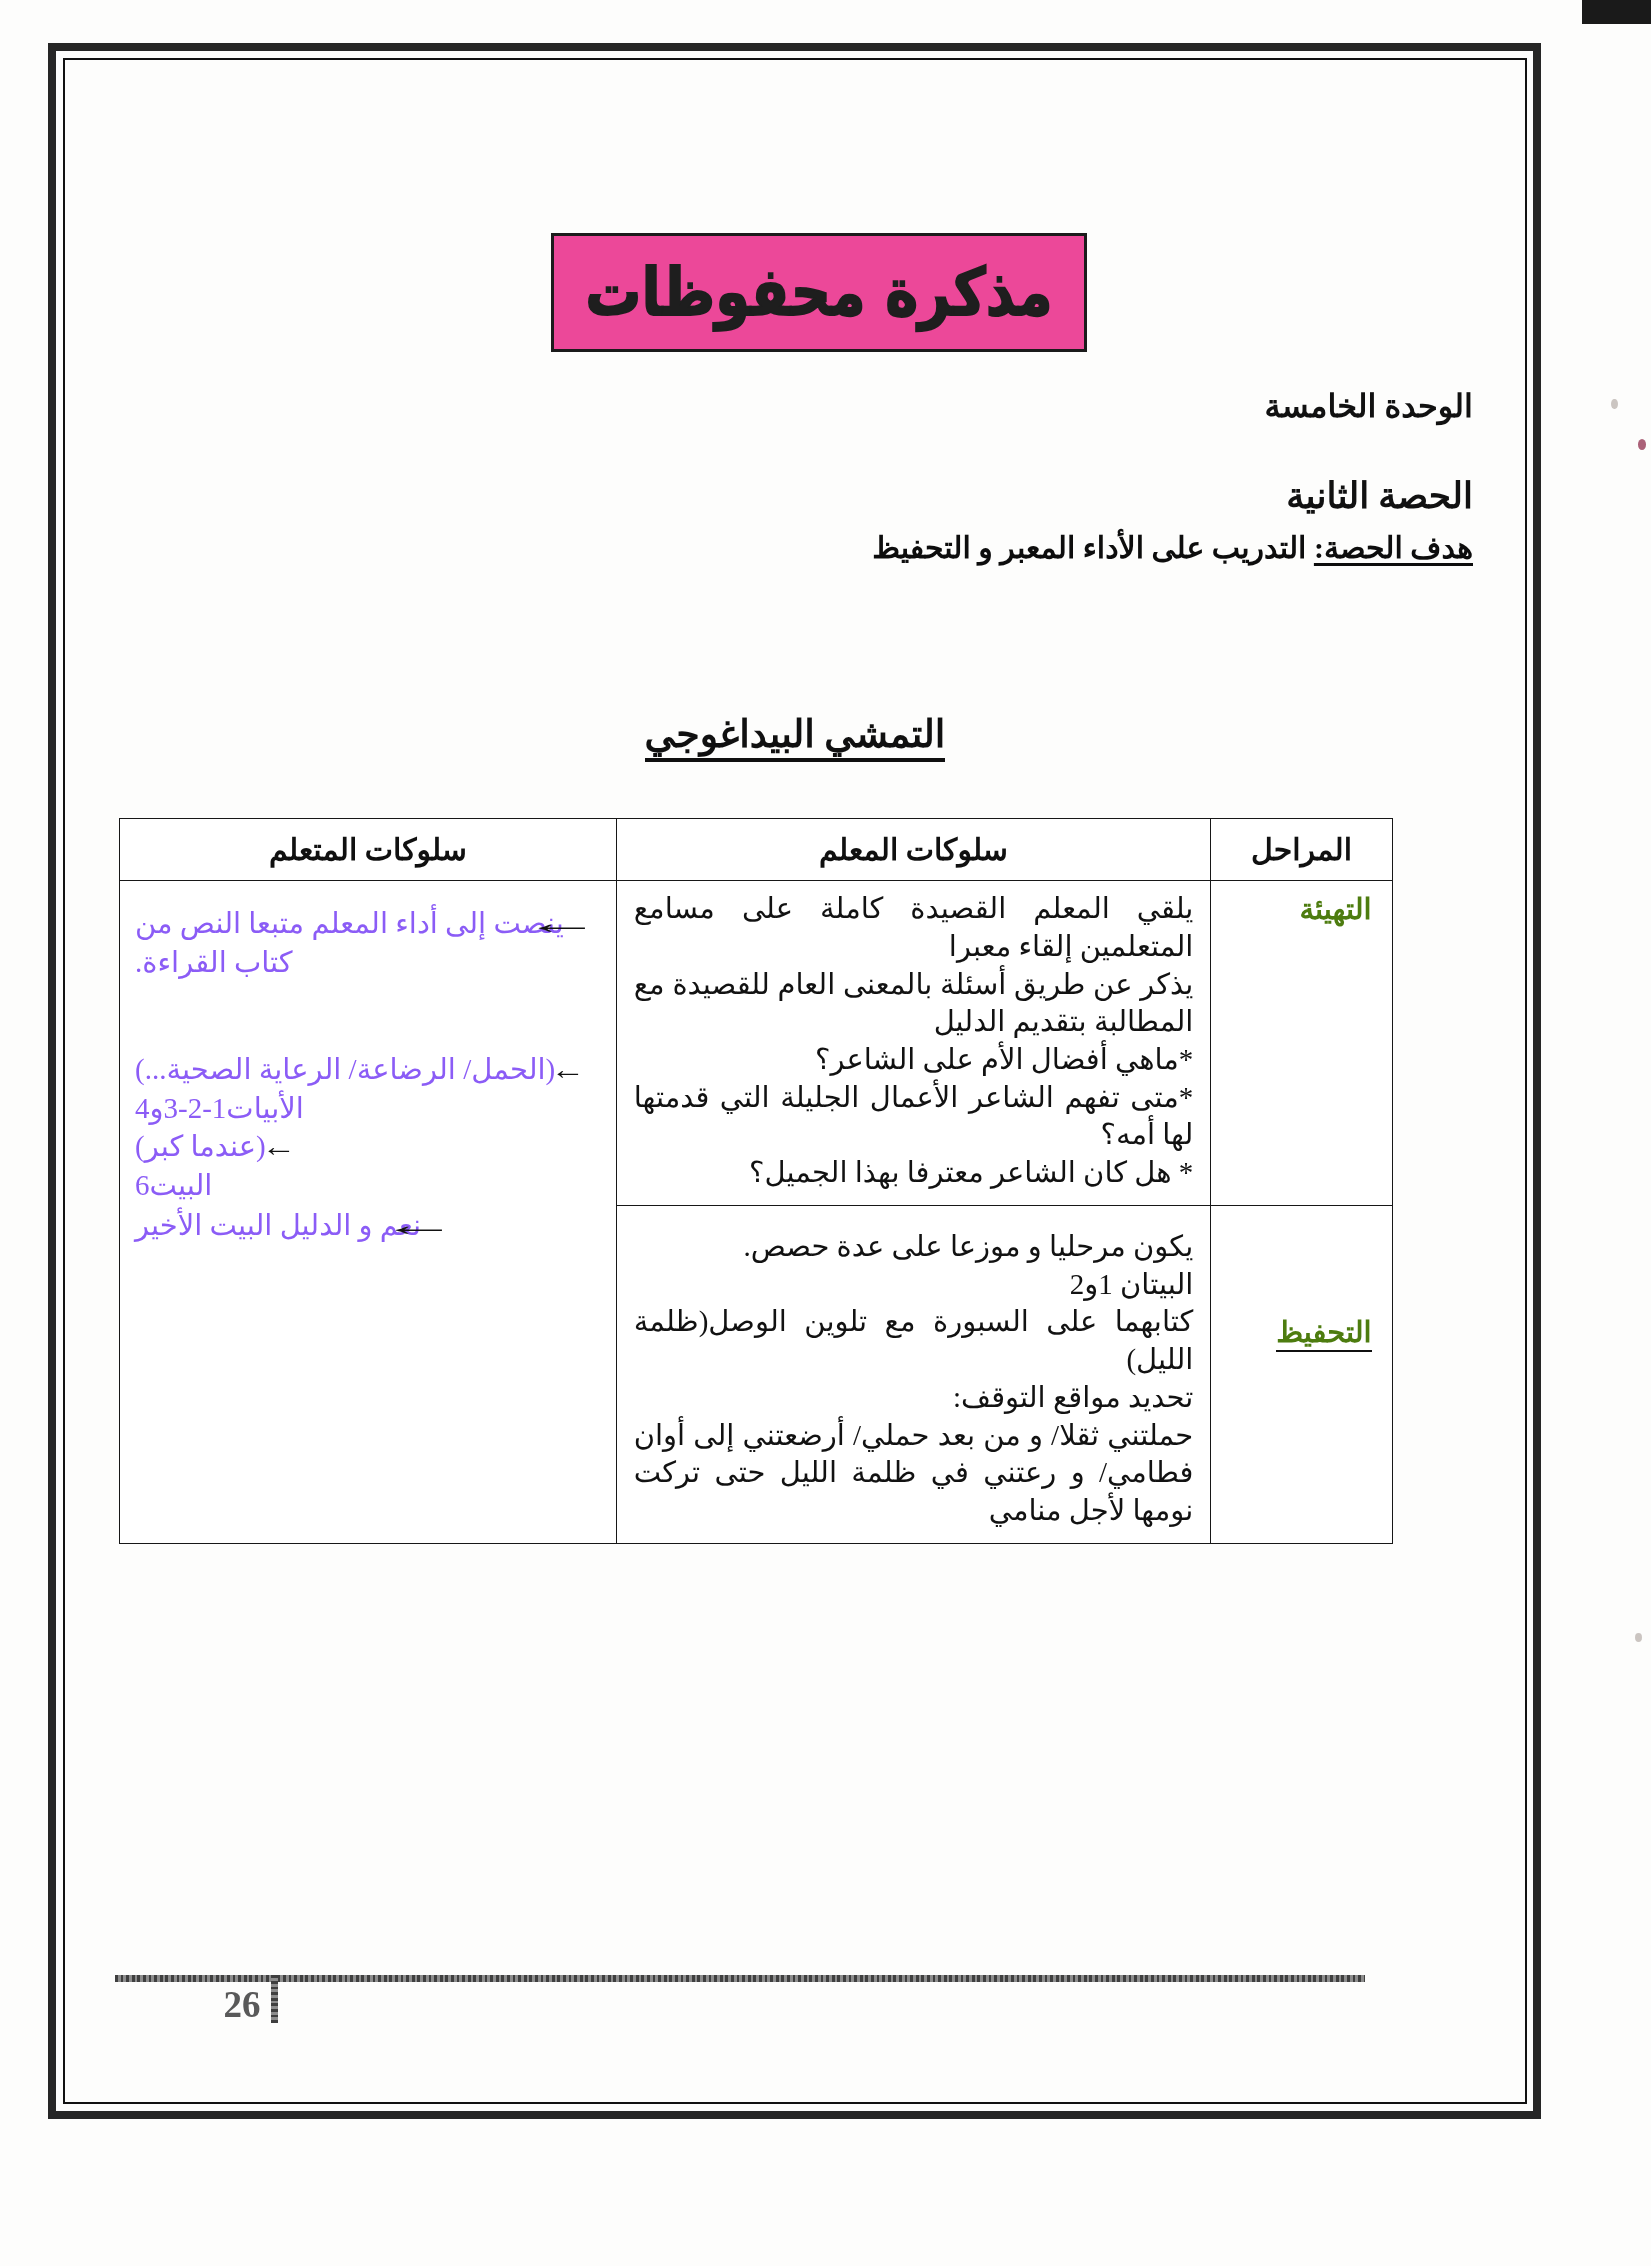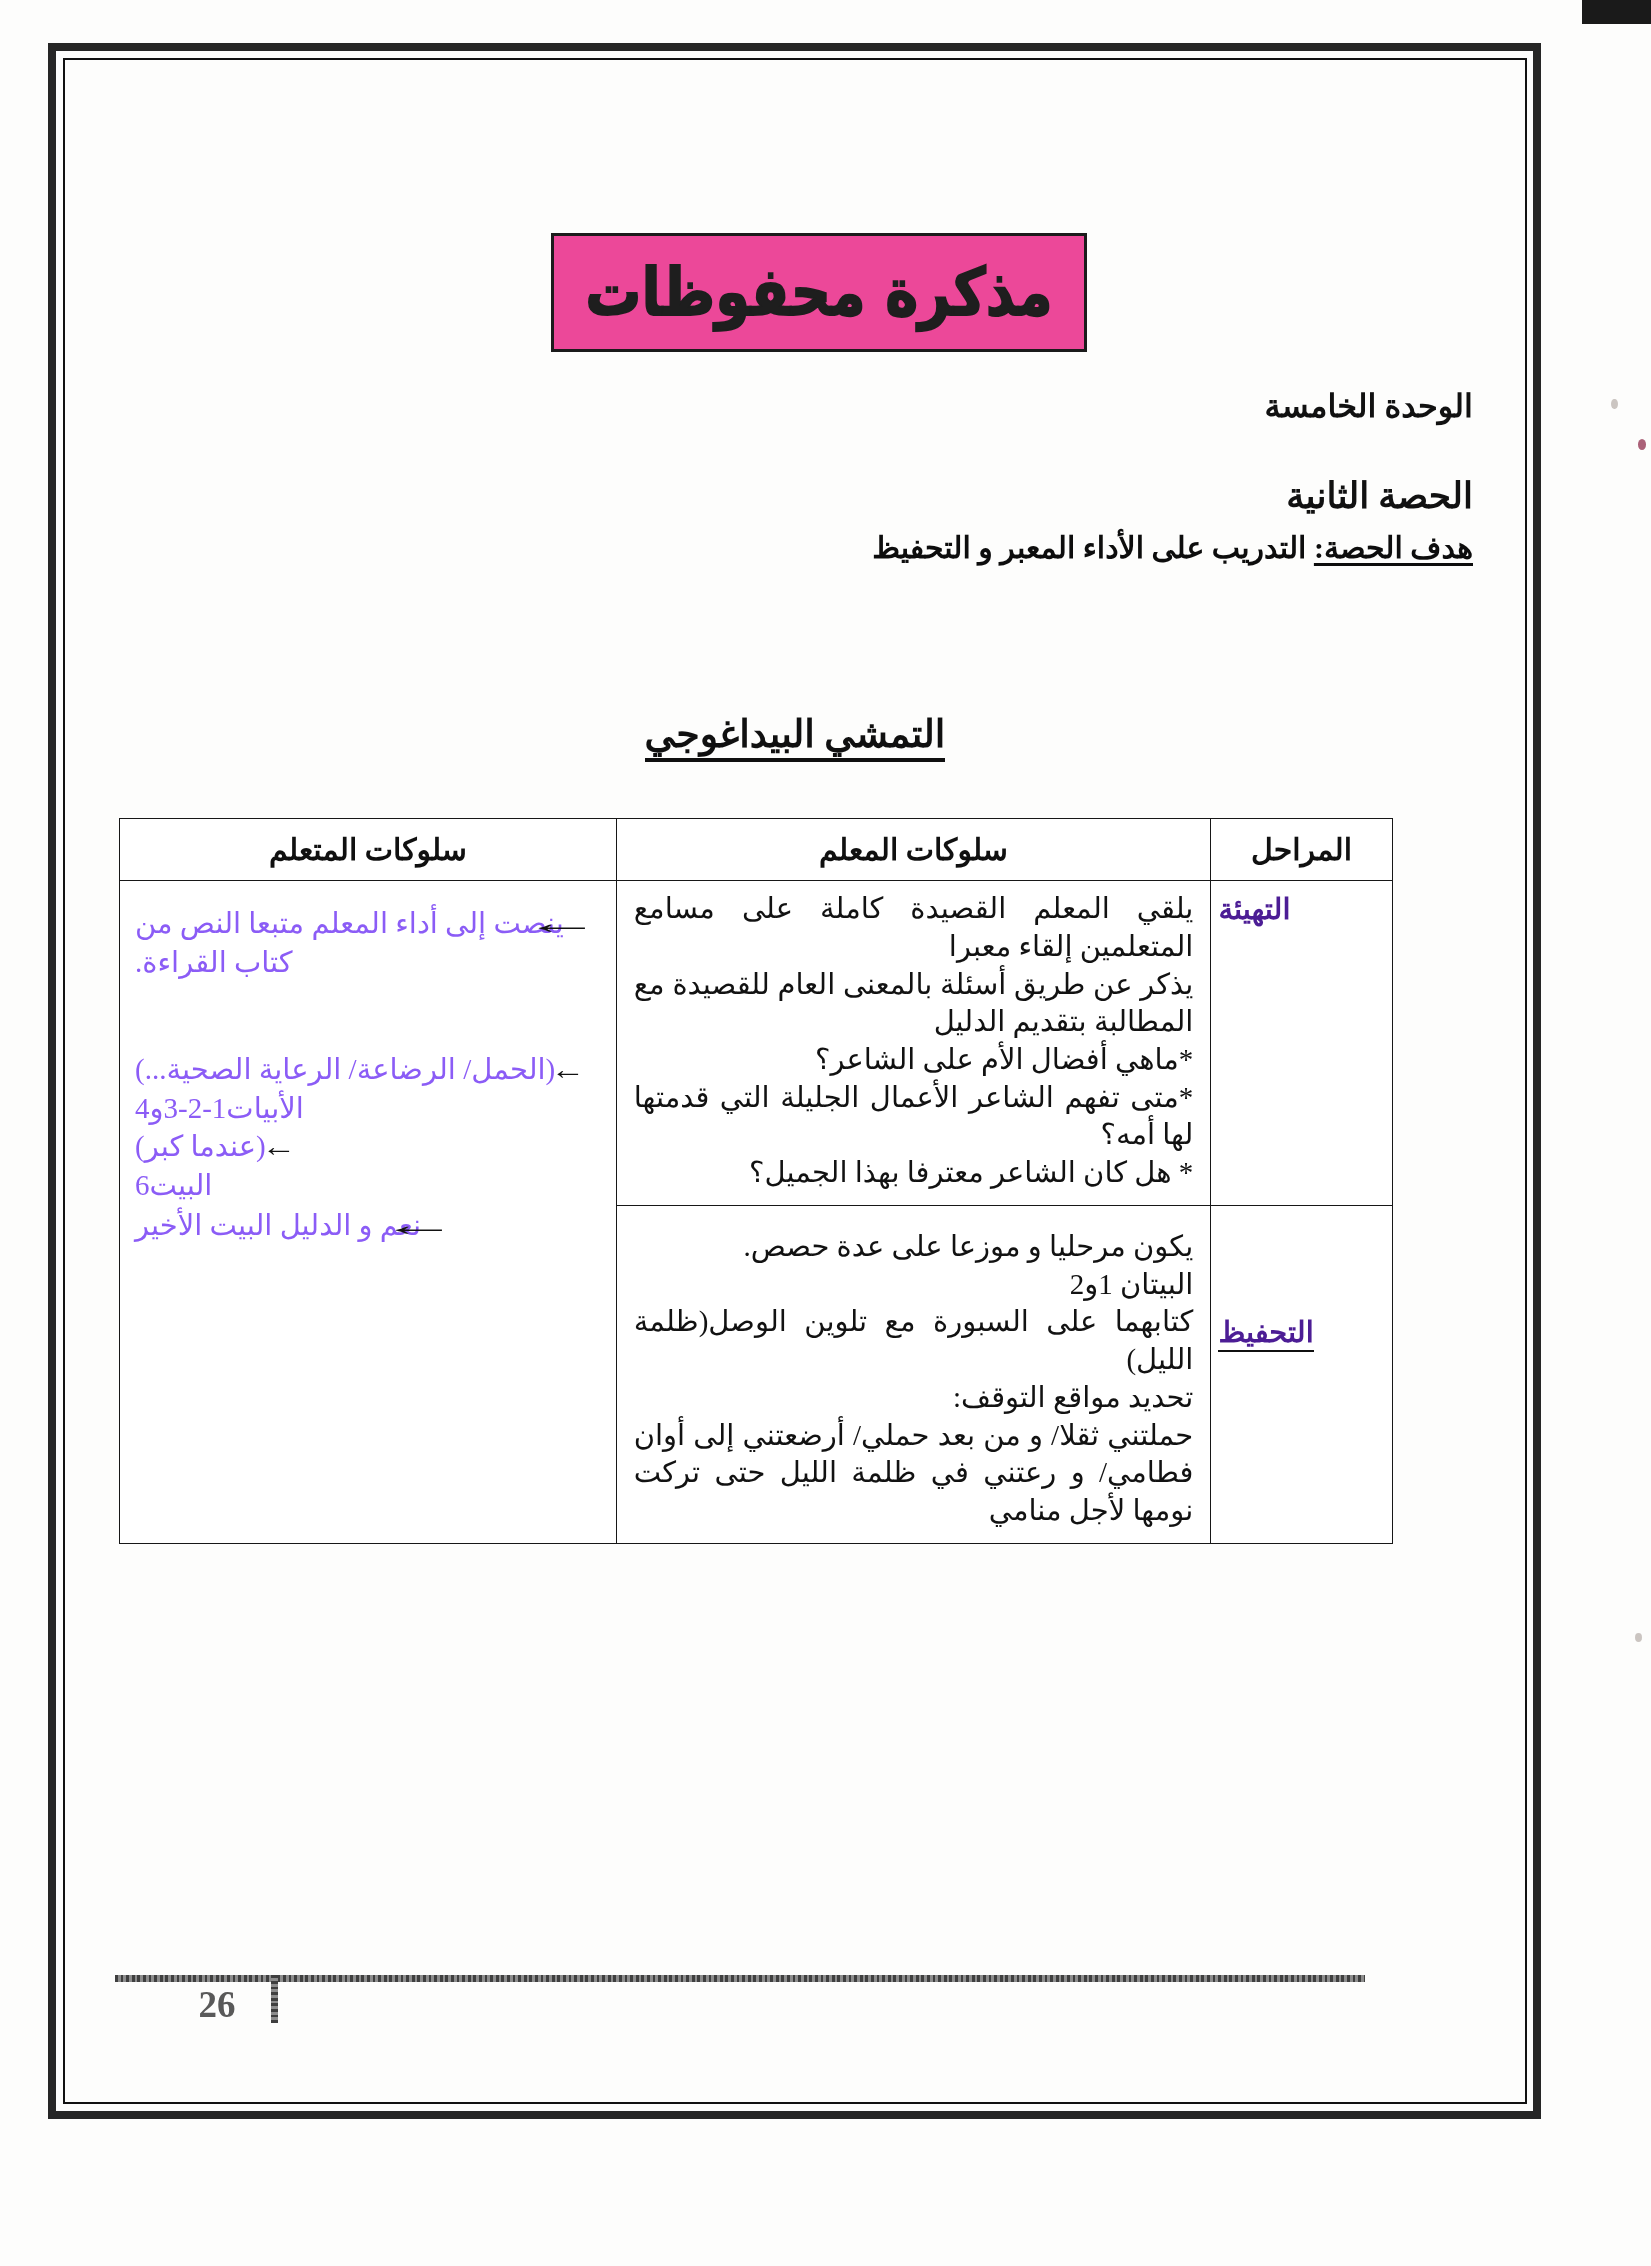--- a/index.html
+++ b/index.html
@@ -152,25 +152,25 @@
     font-size: 30px;
     font-weight: 700;
     color: #101010;
   }
   .col-stage   { width: 182px; }
   .col-teacher { width: 594px; }
   .col-learner { width: 497px; }
 
   
   .cell-stage {
-    text-align: left;
+    text-align: right;
     padding: 11px 20.4px 0 7.4px !important;
     font-size: 29px;
     font-weight: 700;
-    color: #4c1d95;
+    color: #4d7c0f;
   }
   .cell-stage .stage-label {
     border-bottom: 2.8px solid #101010;
     padding-bottom: 0.9px;
     display: inline-block;
   }
   .cell-stage.first .stage-label { border-bottom: none; }
 
   
   .cell-teacher {
@@ -230,21 +230,21 @@
     position: absolute;
     left: 182px;
     top: 1890px;
     width: 6.5px;
     height: 48px;
     background: repeating-linear-gradient(
       0deg, #3f3f3f 0 2.8px, #8d8d8d 2.8px 5.6px);
   }
   #page-number {
     position: absolute;
-    left: 92px;
+    left: 117px;
     top: 1898px;
     width: 72px;
     text-align: center;
     font-size: 37px;
     font-weight: 700;
     color: #595959;
     font-family: "Liberation Serif", serif;
   }
 </style>
 </head>

